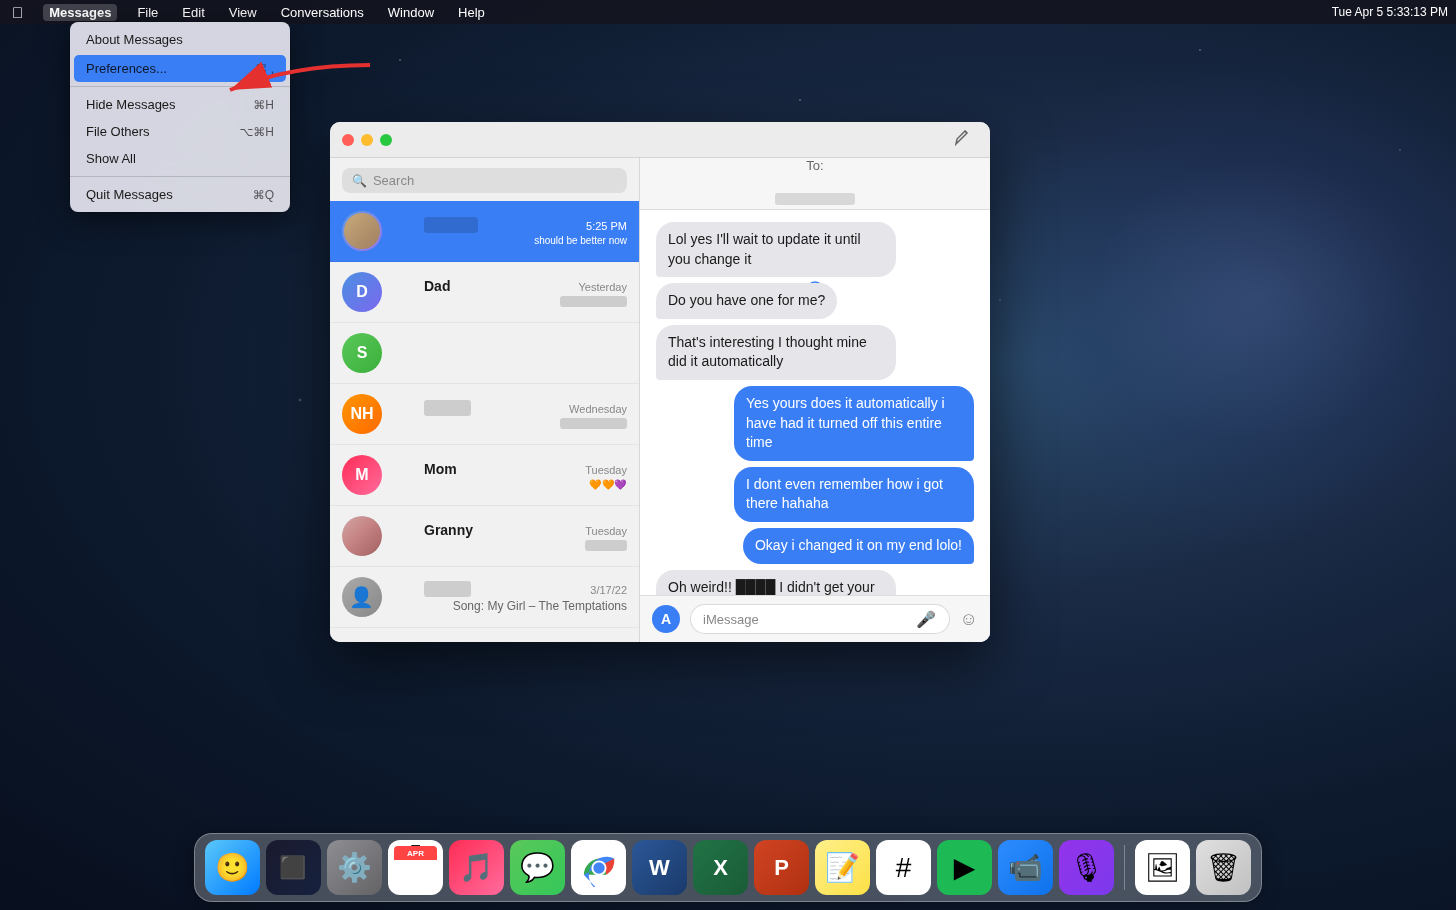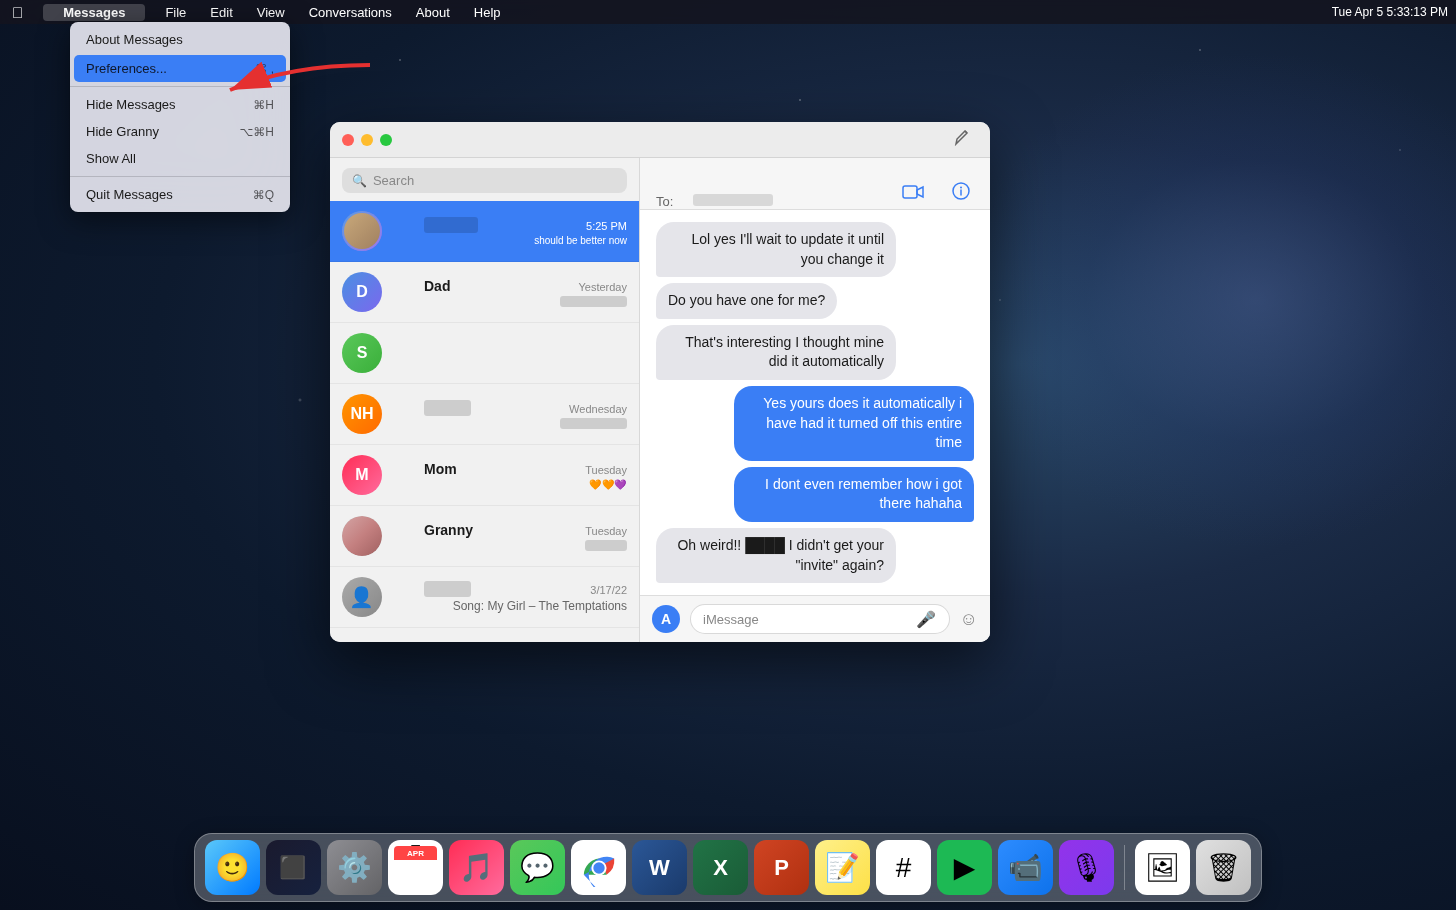--- a/index.html
+++ b/index.html
@@ -81,21 +81,21 @@
       padding: 0 4px;
     }
 
     .menubar-item.bold {
       font-weight: 600;
     }
 
     .menubar-item.active {
       background: rgba(255,255,255,0.2);
       border-radius: 4px;
-      padding: 1px 20px;
+      padding: 1px 6px;
     }
 
     .apple-logo {
       font-size: 15px;
       color: white;
     }
 
     .menubar-right {
       display: flex;
       align-items: center;
@@ -364,23 +364,24 @@
       background: white;
       display: flex;
       flex-direction: column;
     }
 
     .chat-header {
       height: 52px;
       background: rgba(245,245,245,0.95);
       border-bottom: 1px solid rgba(0,0,0,0.1);
       display: flex;
-      align-items: flex-end;
+      align-items: center;
       padding: 0 16px;
       gap: 20px;
+      flex-direction: column;
     }
 
     .chat-to-label {
       font-size: 13px;
       color: #666;
     }
 
     .chat-contact-name {
       font-size: 13px;
       color: #888;
@@ -402,21 +403,20 @@
       padding: 4px;
     }
 
     .chat-messages {
       flex: 1;
       overflow-y: auto;
       padding: 12px 16px;
       display: flex;
       flex-direction: column;
       gap: 6px;
-      text-align: right;
     }
 
     .bubble-row {
       display: flex;
       flex-direction: column;
     }
 
     .bubble-row.received {
       align-items: flex-start;
     }
@@ -570,21 +570,21 @@
 <div class="desktop">
 
   <div class="menubar">
     <div class="menubar-left">
       <span class="menubar-item apple-logo"></span>
       <span class="menubar-item bold active">Messages</span>
       <span class="menubar-item">File</span>
       <span class="menubar-item">Edit</span>
       <span class="menubar-item">View</span>
       <span class="menubar-item">Conversations</span>
-      <span class="menubar-item">About</span>
+      <span class="menubar-item">Window</span>
       <span class="menubar-item">Help</span>
     </div>
     <div class="menubar-right">
       <span>Tue Apr 5  5:33:13 PM</span>
     </div>
   </div>
 
   <div class="dropdown-menu">
     <div class="dropdown-item">
       <span>About Messages</span>
@@ -592,21 +592,21 @@
     <div class="dropdown-item highlighted">
       <span>Preferences...</span>
       <span class="shortcut">⌘ ,</span>
     </div>
     <div class="dropdown-separator"></div>
     <div class="dropdown-item">
       <span>Hide Messages</span>
       <span class="shortcut">⌘H</span>
     </div>
     <div class="dropdown-item">
-      <span>Hide Granny</span>
+      <span>File Others</span>
       <span class="shortcut">⌥⌘H</span>
     </div>
     <div class="dropdown-item">
       <span>Show All</span>
     </div>
     <div class="dropdown-separator"></div>
     <div class="dropdown-item">
       <span>Quit Messages</span>
       <span class="shortcut">⌘Q</span>
     </div>
@@ -778,20 +778,23 @@
           </div>
 
           <div class="bubble-row sent">
             <div class="bubble sent">Yes yours does it automatically i have had it turned off this entire time</div>
           </div>
 
           <div class="bubble-row sent">
             <div class="bubble sent">I dont even remember how i got there hahaha</div>
           </div>
 
+          <div class="bubble-row sent">
+            <div class="bubble sent">Okay i changed it on my end lolo!</div>
+          </div>
 
           <div class="bubble-row received">
             <div class="bubble received">Oh weird!! ████ I didn't get your "invite" again?</div>
           </div>
 
         </div>
 
         <div class="chat-input-area">
           <div class="app-icon-btn">A</div>
           <div class="imessage-input">

